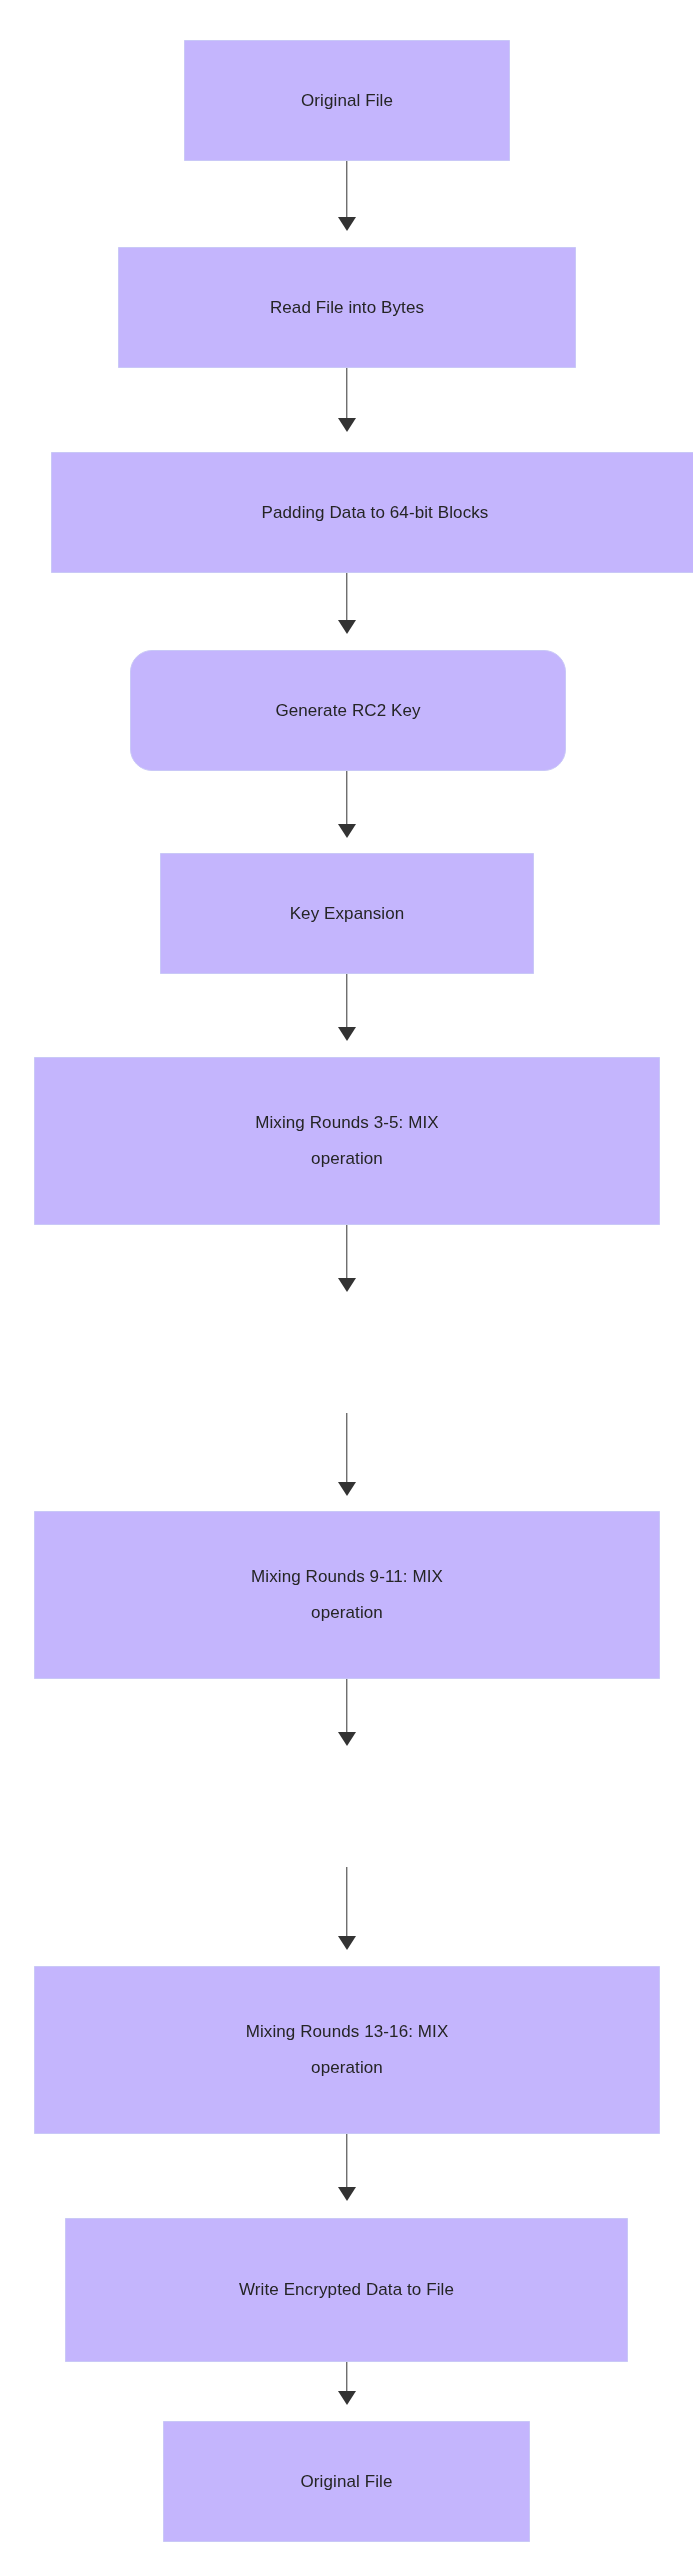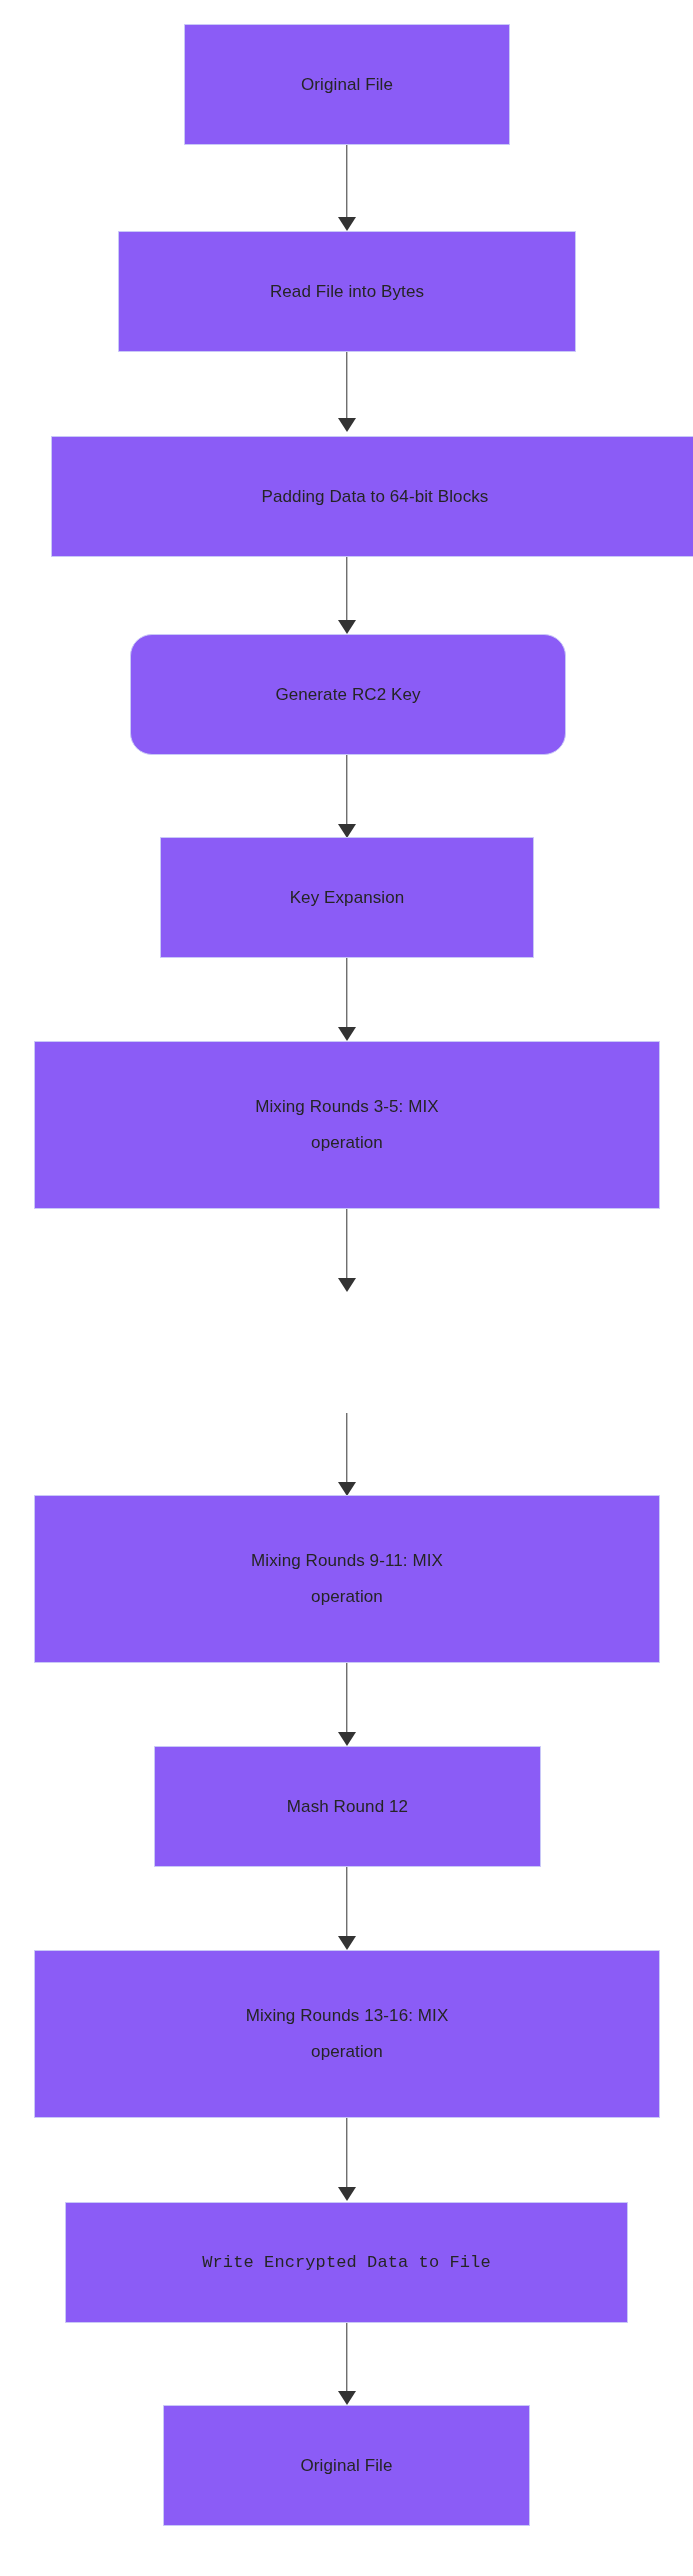--- a/index.html
+++ b/index.html
@@ -12,27 +12,28 @@
     overflow:hidden;
   }
   #flow{
     position:relative;
     width:693px;
     height:2576px;
   }
   .node{
     position:absolute;
     box-sizing:border-box;
-    background:#8b5cf6;
+    background:#c4b5fd;
     border:1.3px solid #c9c8f7;
     border-radius:0.8px;
     display:flex;
     align-items:center;
     justify-content:center;
     text-align:center;
+    margin-top:16px;
   }
   .node .label{
     color:#252525;
     font-size:17px;
     line-height:36px;
     letter-spacing:0.1px;
     white-space:pre-line;
     padding:0 11.4px;
   }
   .edge{
@@ -122,27 +123,24 @@
       <div class="label">Key Expansion</div>
     </div>
     <div class="node" style="left: 34px; top: 1041px; width: 626px; height: 168px;">
       <div class="label">Mixing Rounds 3-5: MIX
 operation</div>
     </div>
     <div class="node" style="left: 34px; top: 1495px; width: 626px; height: 168px;">
       <div class="label">Mixing Rounds 9-11: MIX
 operation</div>
     </div>
-    <div class="node" style="left: 154px; top: 1746px; width: 387px; height: 121px;">
-      <div class="label">Mash Round 12</div>
-    </div>
     <div class="node" style="left: 34px; top: 1950px; width: 626px; height: 168px; align-items: center;">
       <div class="label">Mixing Rounds 13-16: MIX
 operation</div>
     </div>
-    <div class="node" style="left: 65px; top: 2202px; width: 563px; height: 121px; font-family: Liberation Mono, monospace;">
+    <div class="node" style="left: 65px; top: 2202px; width: 563px; height: 144px;">
       <div class="label">Write Encrypted Data to File</div>
     </div>
     <div class="node" style="left: 163px; top: 2405px; width: 367px; height: 121px;">
       <div class="label">Original File</div>
     </div>
   </div>
 
 
 </body></html>

